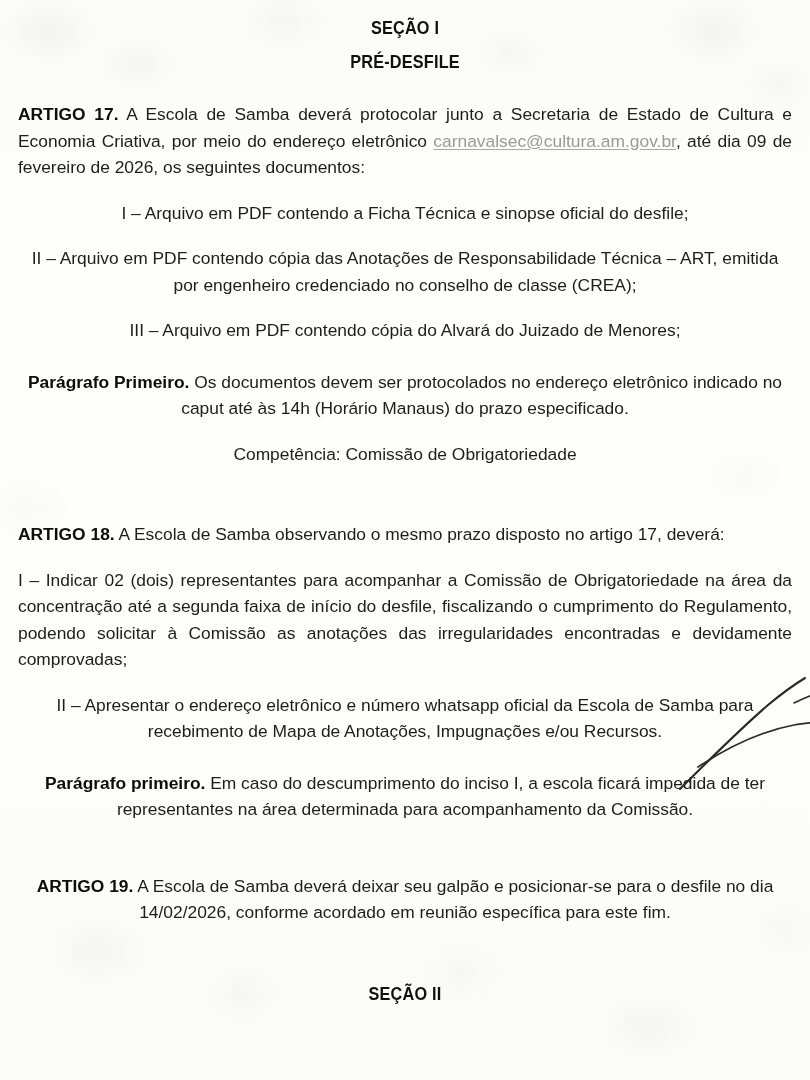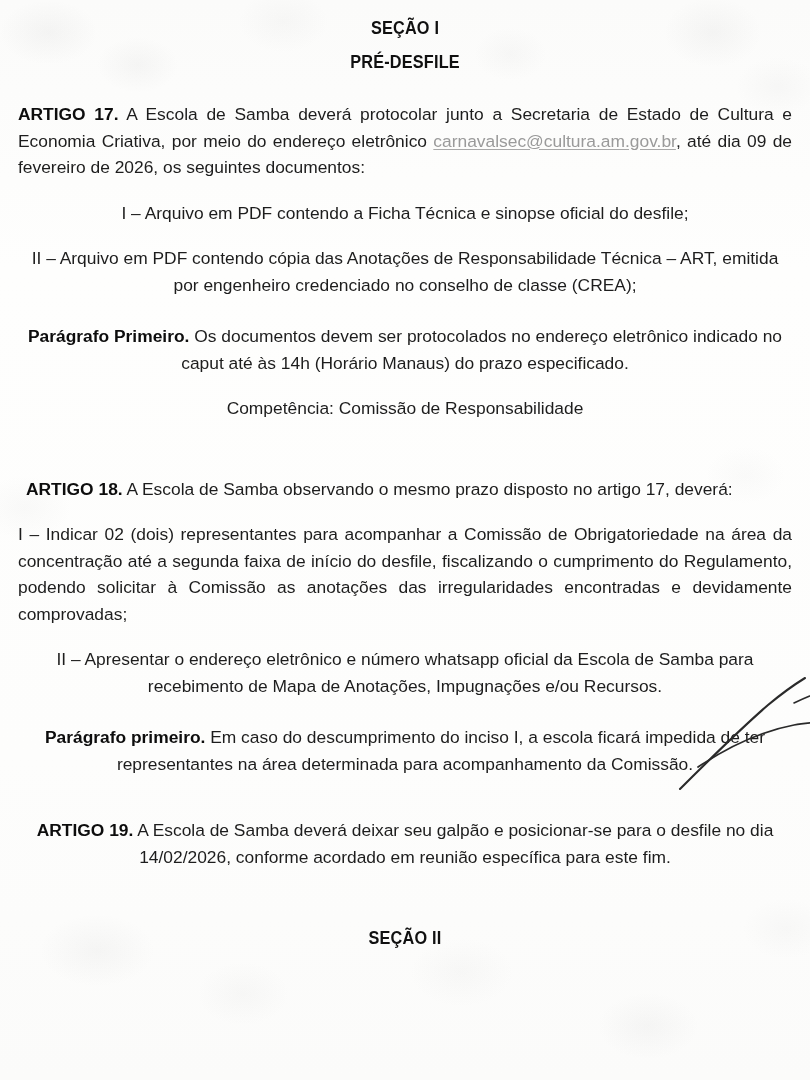--- a/index.html
+++ b/index.html
@@ -77,22 +77,22 @@
     text-decoration: underline;
     text-underline-offset: 2px;
     text-decoration-color: #a8a8a8;
   }
 
   
   .gap-art17   { margin-top: 28px; }
   .gap-item    { margin-top: 19px; }
   .gap-para    { margin-top: 25px; }
   .gap-comp    { margin-top: 19px; }
-  .gap-art18   { margin-top: 54px; margin-left: 8px; }
-  .gap-art19   { margin-top: 40px; }
+  .gap-art18   { margin-top: 54px; }
+  .gap-art19   { margin-top: 50px; }
   .gap-sec2    { margin-top: 58px; }
 
   
   .pen-mark {
     position: absolute;
     left: 676px;
     top: 655px;
     width: 140px;
     height: 145px;
     z-index: 5;
@@ -110,27 +110,28 @@
   <div class="heading heading-2">PRÉ-DESFILE</div>
 
   <p class="just gap-art17">
     <b>ARTIGO 17.</b><span> A Escola de Samba deverá protocolar junto a Secretaria de Estado de Cultura e Economia Criativa, por meio do endereço eletrônico </span><a class="email" href="#">carnavalsec@cultura.am.gov.br</a><span>, até dia 09 de fevereiro de 2026, os seguintes documentos:</span>
   </p>
 
   <p class="left gap-item">I – Arquivo em PDF contendo a Ficha Técnica e sinopse oficial do desfile;</p>
 
   <p class="left gap-item">II – Arquivo em PDF contendo cópia das Anotações de Responsabilidade Técnica – ART, emitida por engenheiro credenciado no conselho de classe (CREA);</p>
 
+  <p class="left gap-item">III – Arquivo em PDF contendo cópia do Alvará do Juizado de Menores;</p>
 
   <p class="left gap-para">
     <b>Parágrafo Primeiro.</b><span> Os documentos devem ser protocolados no endereço eletrônico indicado no caput até às 14h (Horário Manaus) do prazo especificado.</span>
   </p>
 
 
-  <p class="left gap-comp">Competência: Comissão de Responsabilidade</p>
+  <p class="left gap-comp">Competência: Comissão de Obrigatoriedade</p>
 
   <p class="just gap-art18">
     <b>ARTIGO 18.</b><span> A Escola de Samba observando o mesmo prazo disposto no artigo 17, deverá:</span>
   </p>
 
   <p class="just gap-item">I – Indicar 02 (dois) representantes para acompanhar a Comissão de Obrigatoriedade na área da concentração até a segunda faixa de início do desfile, fiscalizando o cumprimento do Regulamento, podendo solicitar à Comissão as anotações das irregularidades encontradas e devidamente comprovadas;</p>
 
   <p class="left gap-item">II – Apresentar o endereço eletrônico e número whatsapp oficial da Escola de Samba para recebimento de Mapa de Anotações, Impugnações e/ou Recursos.</p>
 
   <p class="left gap-para">

